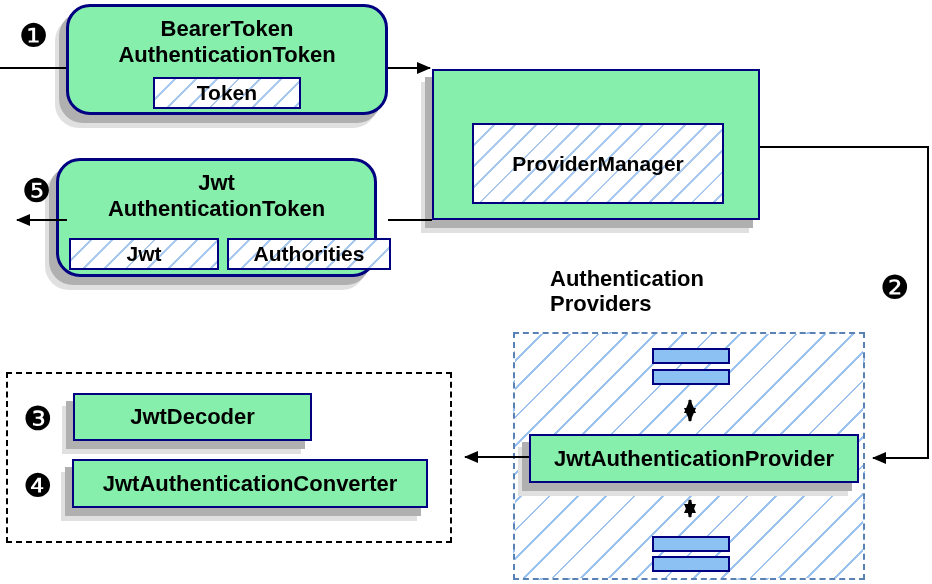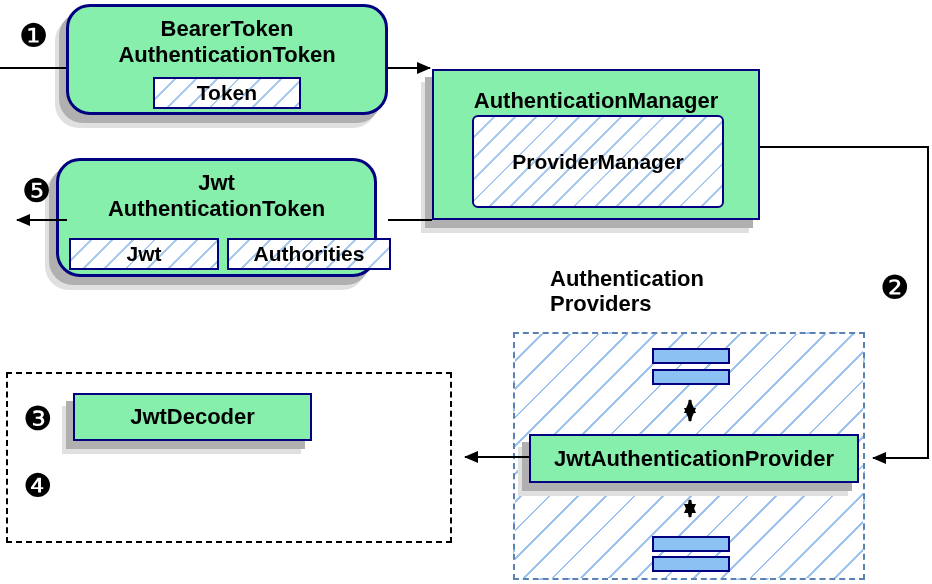--- a/index.html
+++ b/index.html
@@ -64,37 +64,37 @@
 
   <div class="node rounded" style="left:66px;top:4px;width:322px;height:111px;">
     <div class="title" style="top:9px;">
       <div>BearerToken</div>
       <div>AuthenticationToken</div>
     </div>
     <div class="inner" style="left:84px;top:70px;width:148px;height:32px;">Token</div>
   </div>
 
   <div class="node" style="left:432px;top:69px;width:328px;height:151px;">
-    <div class="title" style="top:17px;">AuthenticationManager</div>
-    <div class="inner" style="left:38px;top:44px;width:252px;height:93px;border-radius:6px;">ProviderManager</div>
+    <div class="inner" style="left:38px;top:52px;width:252px;height:81px;">ProviderManager</div>
   </div>
 
   <div class="node rounded" style="left:56px;top:158px;width:321px;height:119px;">
     <div class="title" style="top:9px;">
       <div>Jwt</div>
       <div>AuthenticationToken</div>
     </div>
     <div class="inner" style="left:10px;top:77px;width:150px;height:32px;">Jwt</div>
     <div class="inner" style="left:168px;top:77px;width:164px;height:32px;">Authorities</div>
   </div>
 
   <div class="node flexcenter" style="left:73px;top:393px;width:239px;height:48px;">JwtDecoder</div>
 
   <div class="node flexcenter" style="left:529px;top:434px;width:330px;height:49px;">JwtAuthenticationProvider</div>
 
+  <div class="node flexcenter" style="left:72px;top:459px;width:356px;height:49px;">JwtAuthenticationConverter</div>
 
   <svg id="connectors" width="932" height="584" viewBox="0 0 932 584">
     <defs>
       <marker id="ah" markerUnits="userSpaceOnUse" markerWidth="16" markerHeight="14" refX="13" refY="6" orient="auto-start-reverse">
         <path d="M0,0 L14,6 L0,12 Z" fill="#000"></path>
       </marker>
     </defs>
 
     <line x1="0" y1="68" x2="66" y2="68" stroke="#000" stroke-width="2"></line>
     <line x1="388" y1="68" x2="430" y2="68" stroke="#000" stroke-width="2" marker-end="url(#ah)"></line>

